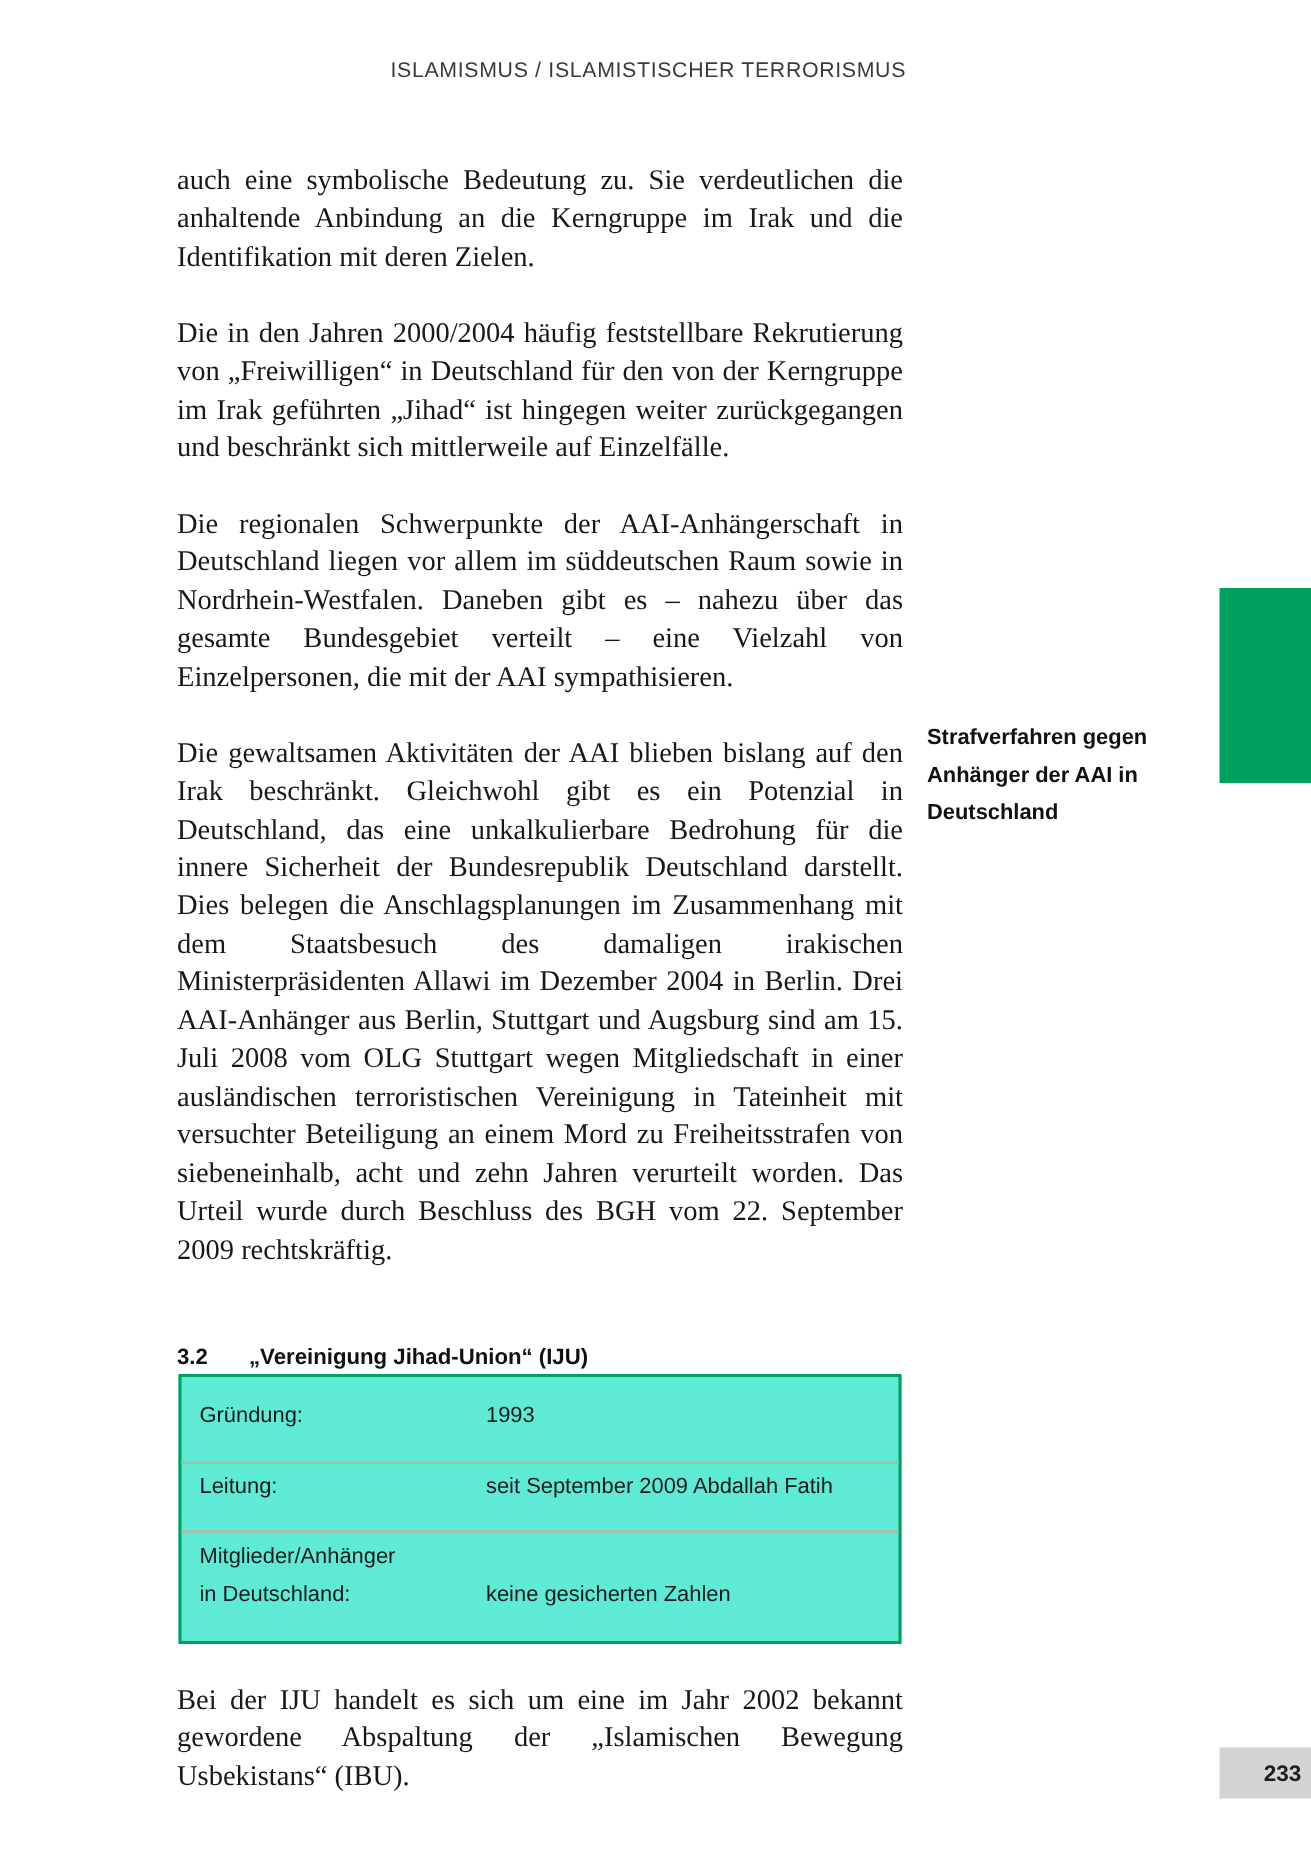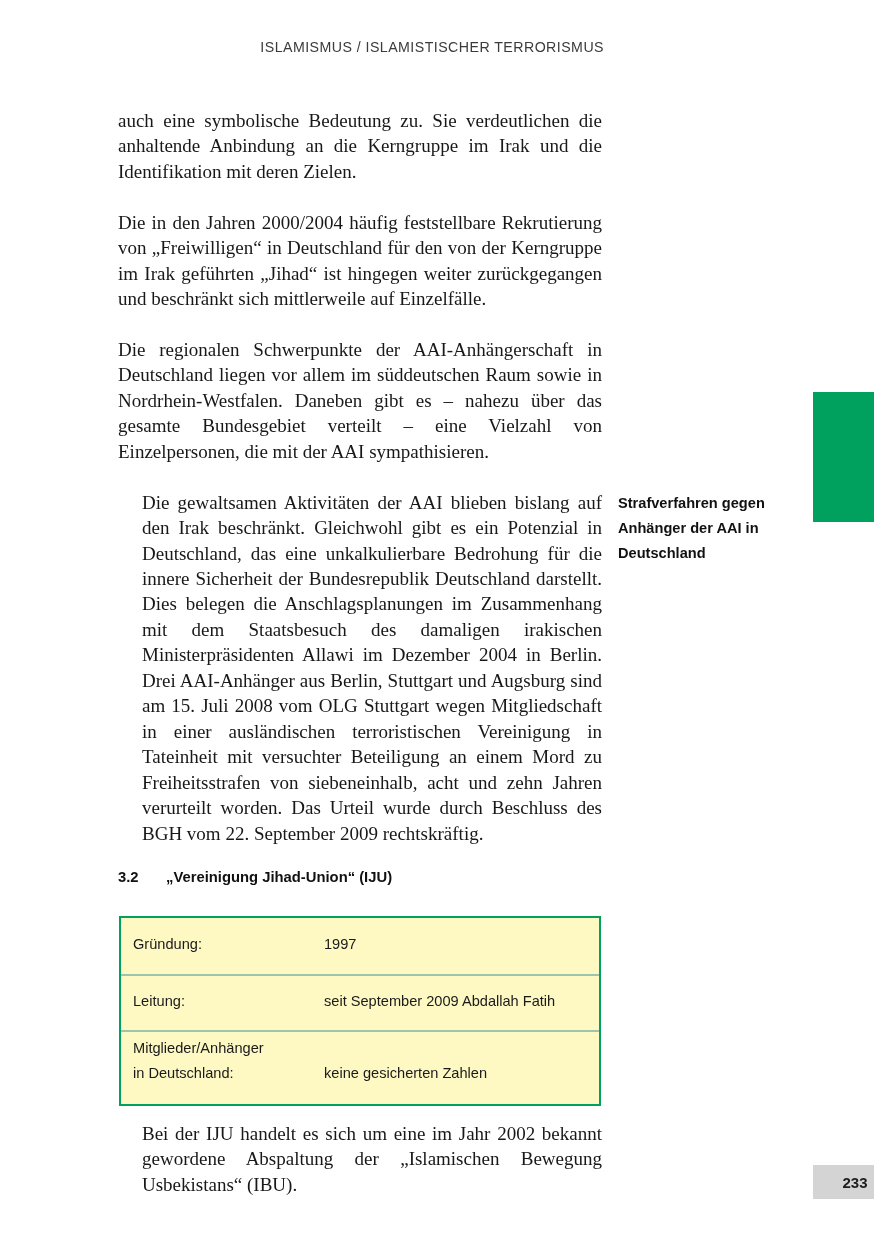--- a/index.html
+++ b/index.html
@@ -48,36 +48,36 @@
   .body-par {
     font-family: "Liberation Serif", "DejaVu Serif", serif;
     font-size: 19px;
     line-height: 25.45px;
     text-align: justify;
     text-justify: inter-word;
     margin: 0 0 25.4px 0;
     color: #181818;
     hyphens: manual;
   }
-  .body-par:last-child { margin-bottom: 0; margin-left: 24px; }
+  .body-par:last-child { margin-bottom: 0; }
 
   
   .margin-tab {
     position: absolute;
     left: 813px;
     top: 392px;
     width: 61px;
     height: 130px;
   }
 
   
   .margin-note {
     position: absolute;
     left: 618px;
-    top: 491px;
+    top: 480px;
     width: 180px;
     font-family: "Liberation Sans", "DejaVu Sans", sans-serif;
     font-weight: bold;
     font-size: 14.6px;
     line-height: 25.2px;
     color: #111111;
   }
 
   
   .section-heading {
@@ -87,45 +87,46 @@
     width: 500px;
     font-family: "Liberation Sans", "DejaVu Sans", sans-serif;
     font-weight: bold;
     font-size: 14.8px;
     color: #111111;
     white-space: nowrap;
   }
   .section-heading .sec-num {
     display: inline-block;
     width: 48px;
+    margin-top: 28px;
   }
 
   
   .fact-table {
     position: absolute;
     left: 119px;
     top: 916px;
     width: 482px;
     border: 2px solid #00A05E;
     box-sizing: border-box;
-    background: #fef9c3;
+    background: #5eead4;
   }
   .fact-row {
     display: flex;
     align-items: flex-end;
     box-sizing: border-box;
     font-family: "Liberation Sans", "DejaVu Sans", sans-serif;
     font-size: 14.6px;
     color: #1a1a1a;
   }
   .fact-row + .fact-row {
     border-top: 2px solid #9CC4AE;
   }
   .fact-row.r1 { height: 56px; padding: 0 0 17px 12px; }
-  .fact-row.r2 { height: 56px; padding: 0 0 16px 12px; }
+  .fact-row.r2 { height: 46px; padding: 0 0 16px 12px; }
   .fact-row.r3 { height: 74px; padding: 0 0 18px 12px; }
 
   .fact-label {
     width: 191px;
     flex: 0 0 191px;
     line-height: 25px;
   }
   .fact-value {
     flex: 1 1 auto;
     line-height: 25px;
@@ -166,21 +167,21 @@
 
   <div class="margin-note">Strafverfahren gegen Anhänger der AAI in Deutschland</div>
 
   <div class="section-heading">
     <span class="sec-num">3.2</span><span>„Vereinigung Jihad-Union“ (IJU)</span>
   </div>
 
   <div class="fact-table" style="border-color: rgb(0, 160, 94);">
     <div class="fact-row r1">
       <div class="fact-label">Gründung:</div>
-      <div class="fact-value">1997</div>
+      <div class="fact-value">1993</div>
     </div>
     <div class="fact-row r2" style="border-top-color: rgb(156, 196, 174);">
       <div class="fact-label">Leitung:</div>
       <div class="fact-value">seit September 2009 Abdallah Fatih</div>
     </div>
     <div class="fact-row r3" style="border-top-color: rgb(156, 196, 174);">
       <div class="fact-label">Mitglieder/Anhänger<br>in Deutschland:</div>
       <div class="fact-value">keine gesicherten Zahlen</div>
     </div>
   </div>

